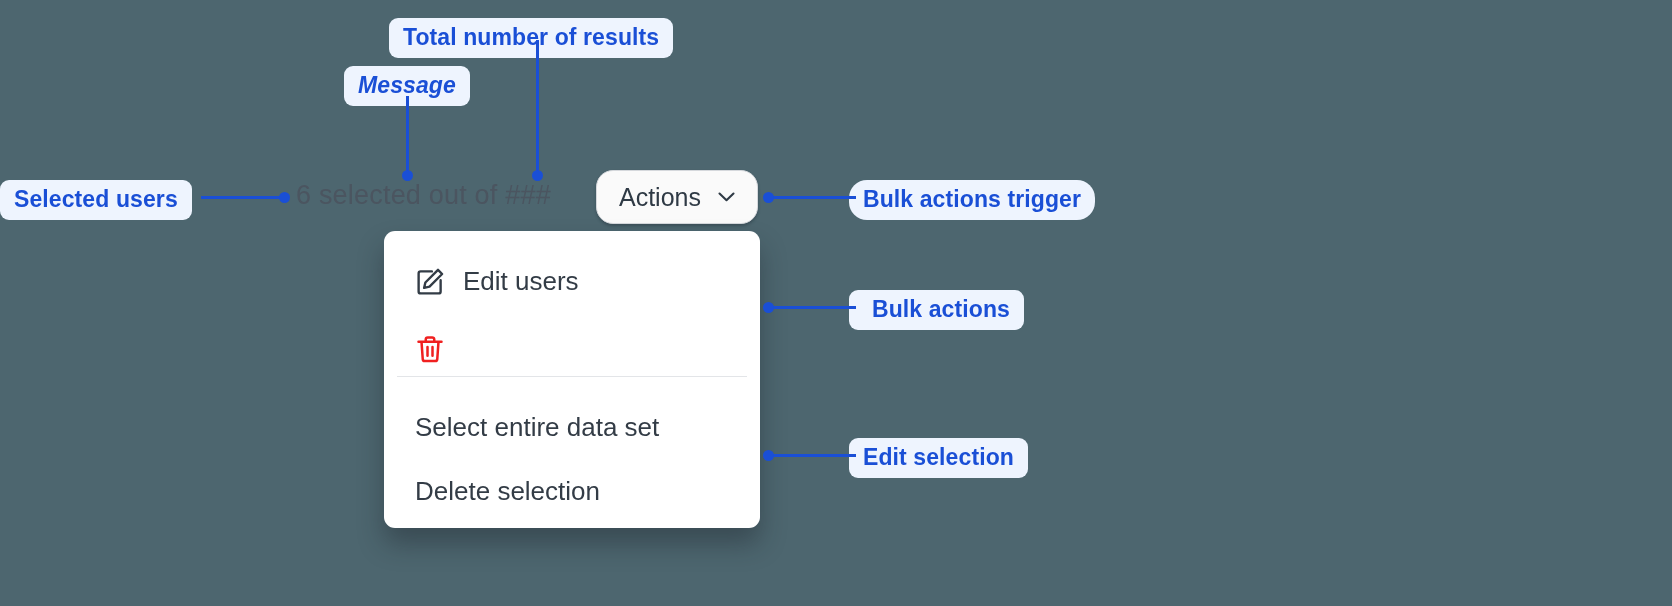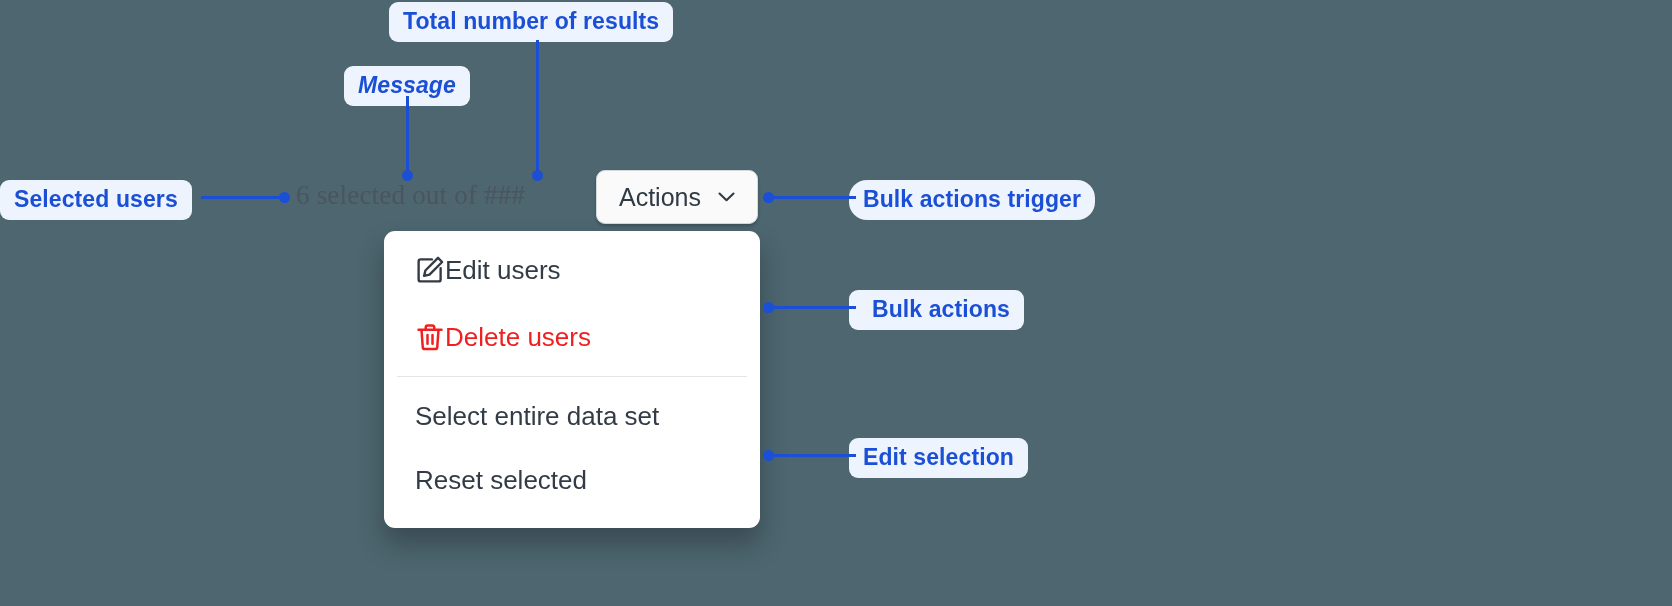--- a/index.html
+++ b/index.html
@@ -56,33 +56,32 @@
   }
 
   .selected-message {
     position: absolute;
     left: 296px;
     top: 180px;
     font-size: 27px;
     color: #4b5560;
     letter-spacing: 0.2px;
     white-space: nowrap;
-    font-family: Liberation Serif, serif;
   }
 
   .actions-button {
     position: absolute;
     left: 596px;
     top: 170px;
     width: 162px;
     height: 54px;
     box-sizing: border-box;
     background: #fafafa;
     border: 1px solid #d5d8dc;
-    border-radius: 9px;
+    border-radius: 17px;
     box-shadow: 0 2px 3px rgba(20,30,40,0.30);
     display: flex;
     align-items: center;
     justify-content: center;
     gap: 17px;
     cursor: pointer;
   }
   .actions-button .label {
     font-size: 25px;
     color: #2f3a45;
@@ -100,23 +99,24 @@
     width: 376px;
     height: 297px;
     box-sizing: border-box;
     background: #ffffff;
     border-radius: 11px;
     box-shadow: 0 16px 26px rgba(25,32,40,0.38);
     padding-top: 12px;
   }
   .menu-item {
     display: flex;
-    align-items: center;
+    align-items: flex-end;
     height: 54px;
     padding: 0 16px 0 31px;
+    gap: 18px;
     font-size: 26px;
     color: #333c46;
     cursor: pointer;
     white-space: nowrap;
   }
   .menu-item.danger { color: #f02020; }
   .menu-item .mi-icon {
     width: 30px;
     height: 30px;
     flex: 0 0 30px;
@@ -163,38 +163,37 @@
 
     <div class="menu-item danger">
       <span class="mi-icon">
         <svg viewBox="0 0 24 24" fill="none" xmlns="http://www.w3.org/2000/svg" aria-hidden="true">
           <path d="M2.8 6.1 H21.2" stroke="#f02020" stroke-width="2" stroke-linecap="round"></path>
           <path d="M8.6 6.1 V4.3 A1.6 1.6 0 0 1 10.2 2.7 H13.8 A1.6 1.6 0 0 1 15.4 4.3 V6.1" stroke="#f02020" stroke-width="2" stroke-linejoin="round"></path>
           <path d="M5.2 6.1 L6.2 20.2 A1.6 1.6 0 0 0 7.8 21.6 H16.2 A1.6 1.6 0 0 0 17.8 20.2 L18.8 6.1" stroke="#f02020" stroke-width="2" stroke-linejoin="round"></path>
           <path d="M10 10.4 V17.3 M14 10.4 V17.3" stroke="#f02020" stroke-width="2" stroke-linecap="round"></path>
         </svg>
       </span>
-      <span>Delete users</span>
     </div>
 
     <div class="menu-divider"></div>
 
     <div class="menu-item no-icon">
       <span>Select entire data set</span>
     </div>
 
     <div class="mi-gap-b"></div>
 
     <div class="menu-item no-icon">
-      <span>Reset selected</span>
+      <span>Delete selection</span>
     </div>
   </div>
 </div>
 
-<div class="callout" style="left:389px; top:2px;">Total number of results</div>
+<div class="callout" style="left:389px; top:18px;">Total number of results</div>
 <div class="conn-v" style="left:536px; top:40px; height:136px;"></div>
 <div class="dot" style="left:532px; top:170px;"></div>
 
 <div class="callout" style="left:344px; top:66px;font-style:italic;">Message</div>
 <div class="conn-v" style="left:406px; top:96px; height:80px;"></div>
 <div class="dot" style="left:402px; top:170px;"></div>
 
 <div class="callout" style="left:0px; top:180px;">Selected users</div>
 <div class="conn-h" style="left:201px; top:196px; width:88px;"></div>
 <div class="dot" style="left:279px; top:192px;"></div>

